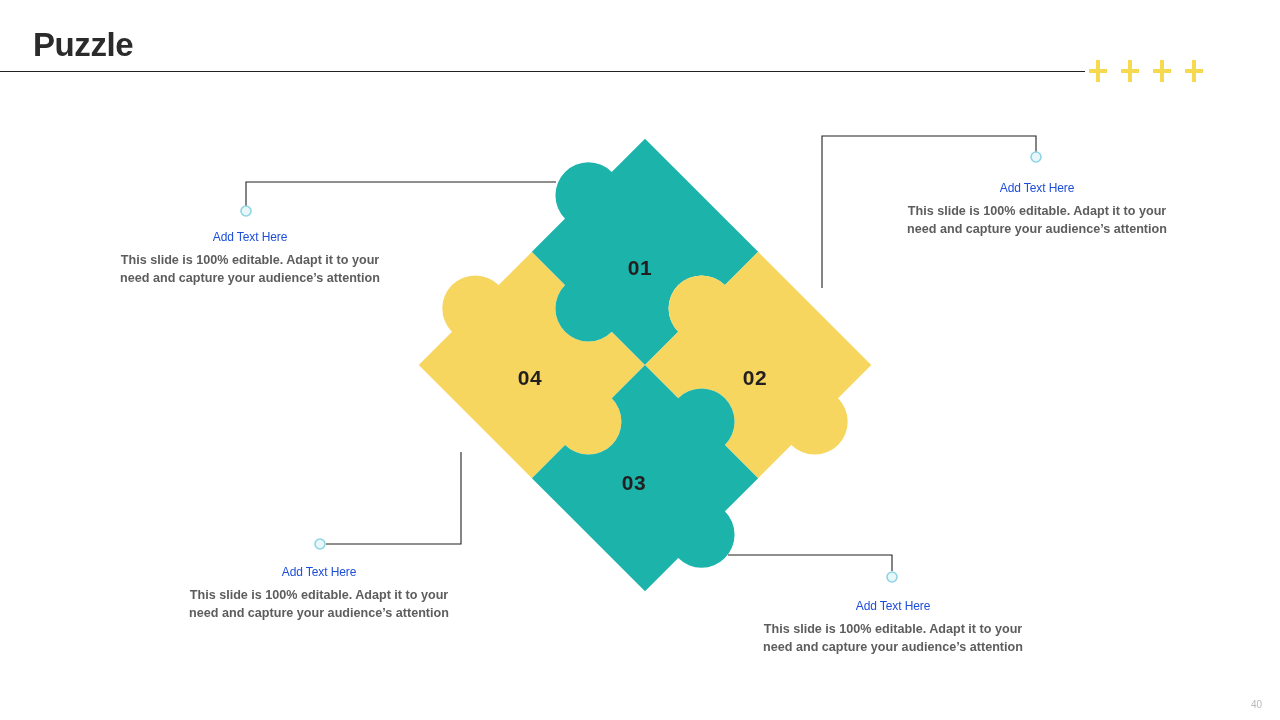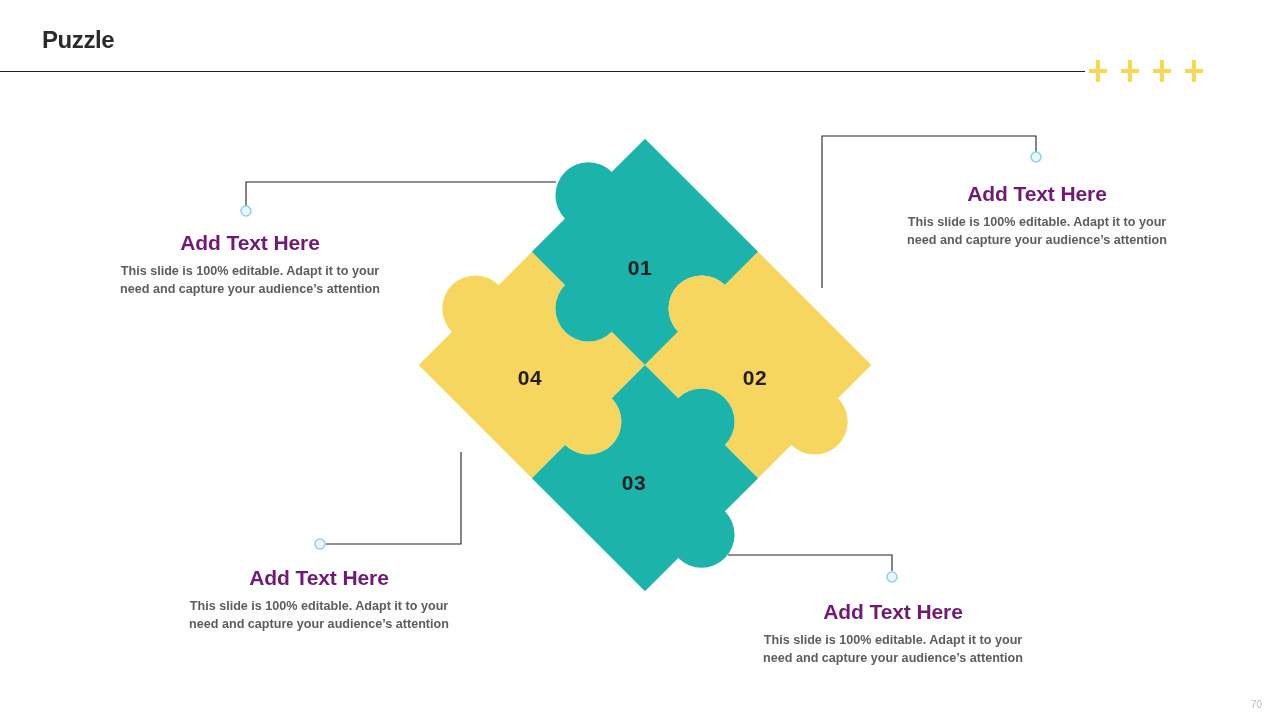--- a/index.html
+++ b/index.html
@@ -16,23 +16,23 @@
     position: relative;
     width: 1280px;
     height: 720px;
     background: #ffffff;
     overflow: hidden;
   }
 
   
   #slide-title {
     position: absolute;
-    left: 42px;
+    left: 33px;
     top: 28px;
-    font-size: 24px;
+    font-size: 33px;
     font-weight: bold;
     color: #2b2b2b;
     letter-spacing: -0.4px;
     line-height: 1;
   }
   #title-rule {
     position: absolute;
     left: 0px;
     top: 71px;
     width: 1085px;
@@ -89,23 +89,23 @@
     height: 720px;
     pointer-events: none;
   }
 
   
   .callout {
     position: absolute;
     text-align: center;
   }
   .callout-heading {
-    font-size: 21px;
-    font-weight: bold;
-    color: #701a75;
+    font-size: 12px;
+    font-weight: normal;
+    color: #1d4ed8;
     margin: 0 0 8px 0;
     line-height: 1.2;
     letter-spacing: -0.1px;
   }
   .callout-body {
     font-size: 12.6px;
     color: #5d5d5d;
     margin: 0;
     line-height: 1.42;
     font-weight: bold;
@@ -240,15 +240,15 @@
   <div class="callout" id="callout-3">
     <p class="callout-heading">Add Text Here</p>
     <p class="callout-body">This slide is 100% editable. Adapt it to your need and capture your audience’s attention</p>
   </div>
 
   <div class="callout" id="callout-4">
     <p class="callout-heading">Add Text Here</p>
     <p class="callout-body">This slide is 100% editable. Adapt it to your need and capture your audience’s attention</p>
   </div>
 
-  <div id="page-number">70</div>
+  <div id="page-number">40</div>
 
 </div>
 
 </body></html>

